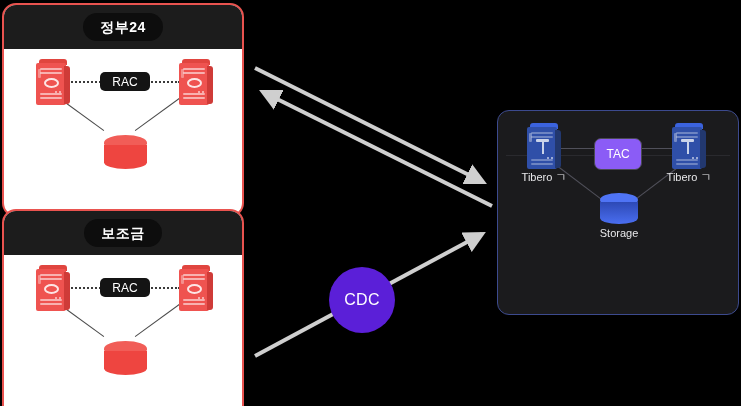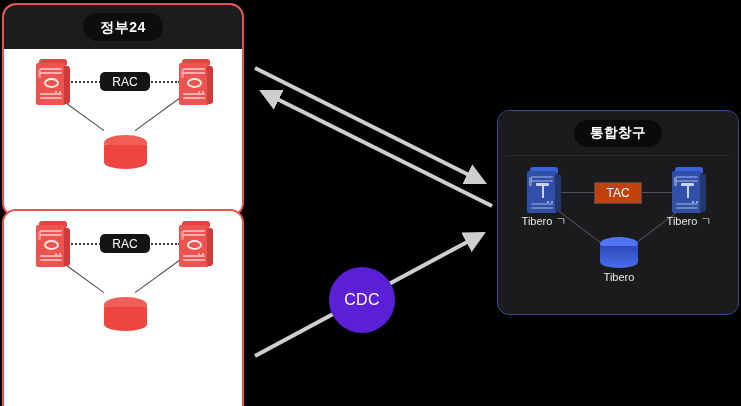--- a/index.html
+++ b/index.html
@@ -202,25 +202,25 @@
     line-height: 1;
   }
   .midbox.rac {
     background: #141414;
     color: #ffffff;
     border-radius: 5px;
     width: 50px; height: 19px;
     font-weight: normal;
   }
   .midbox.tac {
-    background: #c2410c;
+    background: #8b5cf6;
     color: #ffffff;
     border: 1px solid #4a4a52;
-    border-radius: 1px;
-    width: 48px; height: 22px;
+    border-radius: 7px;
+    width: 48px; height: 32px;
   }
 
   
   .conn { position: absolute; background: #4a4a4a; }
   .conn.light { background: #50505a; }
   .dashed {
     position: absolute;
     height: 0;
     border-top: 2px dotted #3a3a3a;
   }
@@ -299,20 +299,23 @@
       <div class="node" style="left:100px; top:86px;">
         <div class="cyl red" style="width:43px; height:34px;">
           <div class="lid"></div>
             <div class="body"></div>
         </div>
       </div>
     </div>
   </div>
 
   <div class="panel src-panel" id="panel-subsidy">
+    <div class="panel-head">
+      <div class="pill">보조금</div>
+    </div>
     <div class="panel-body">
       <div class="dashed" style="left:56px; top:32px; width:120px;"></div>
       <div class="midbox rac" style="left:96px; top:23px;">RAC</div>
 
       <div class="conn" style="left:53px; top:47px; width:58px; height:1px; transform:rotate(36deg); transform-origin:left center;"></div>
       <div class="conn" style="left:178px; top:47px; width:58px; height:1px; transform:rotate(144deg); transform-origin:left center;"></div>
 
       <div class="node" style="left:32px; top:10px;">
         <div class="server red">
           <div class="top"></div>
@@ -347,23 +350,20 @@
       <div class="node" style="left:100px; top:86px;">
         <div class="cyl red" style="width:43px; height:34px;">
           <div class="lid"></div>
             <div class="body"></div>
         </div>
       </div>
     </div>
   </div>
 
   <div class="panel" id="panel-hub">
-    <div class="panel-head">
-      <div class="pill">통합창구</div>
-    </div>
     <div class="hub-divider"></div>
     <div class="panel-body">
 
       <div class="conn light" style="left:60px; top:37px; width:36px; height:1px;"></div>
       <div class="conn light" style="left:144px; top:37px; width:36px; height:1px;"></div>
       <div class="midbox tac" style="left:96px; top:27px;">TAC</div>
 
       <div class="conn light" style="left:56px; top:52px; width:62px; height:1px; transform:rotate(37deg); transform-origin:left center;"></div>
       <div class="conn light" style="left:185px; top:52px; width:62px; height:1px; transform:rotate(143deg); transform-origin:left center;"></div>
 
@@ -401,21 +401,21 @@
           <div class="dot" style="left:24px; top:34px;"></div>
         </div>
         <div class="node-label light" style="top:49px;">Tibero ㄱ</div>
       </div>
 
       <div class="node" style="left:102px; top:82px;">
         <div class="cyl blue" style="width:38px; height:31px;">
           <div class="lid"></div>
             <div class="body"></div>
         </div>
-        <div class="node-label light" style="top:35px;">Tibero</div>
+        <div class="node-label light" style="top:35px;">Storage</div>
       </div>
     </div>
   </div>
 
   <svg id="arrows" viewBox="0 0 741 406" width="741" height="406">
     <defs>
       <marker id="ah-r" viewBox="0 0 10 10" refX="8" refY="5" markerWidth="5.5" markerHeight="5.5" orient="auto-start-reverse">
         <path d="M0,0 L10,5 L0,10 z" fill="#cfcfcf"></path>
       </marker>
     </defs>

